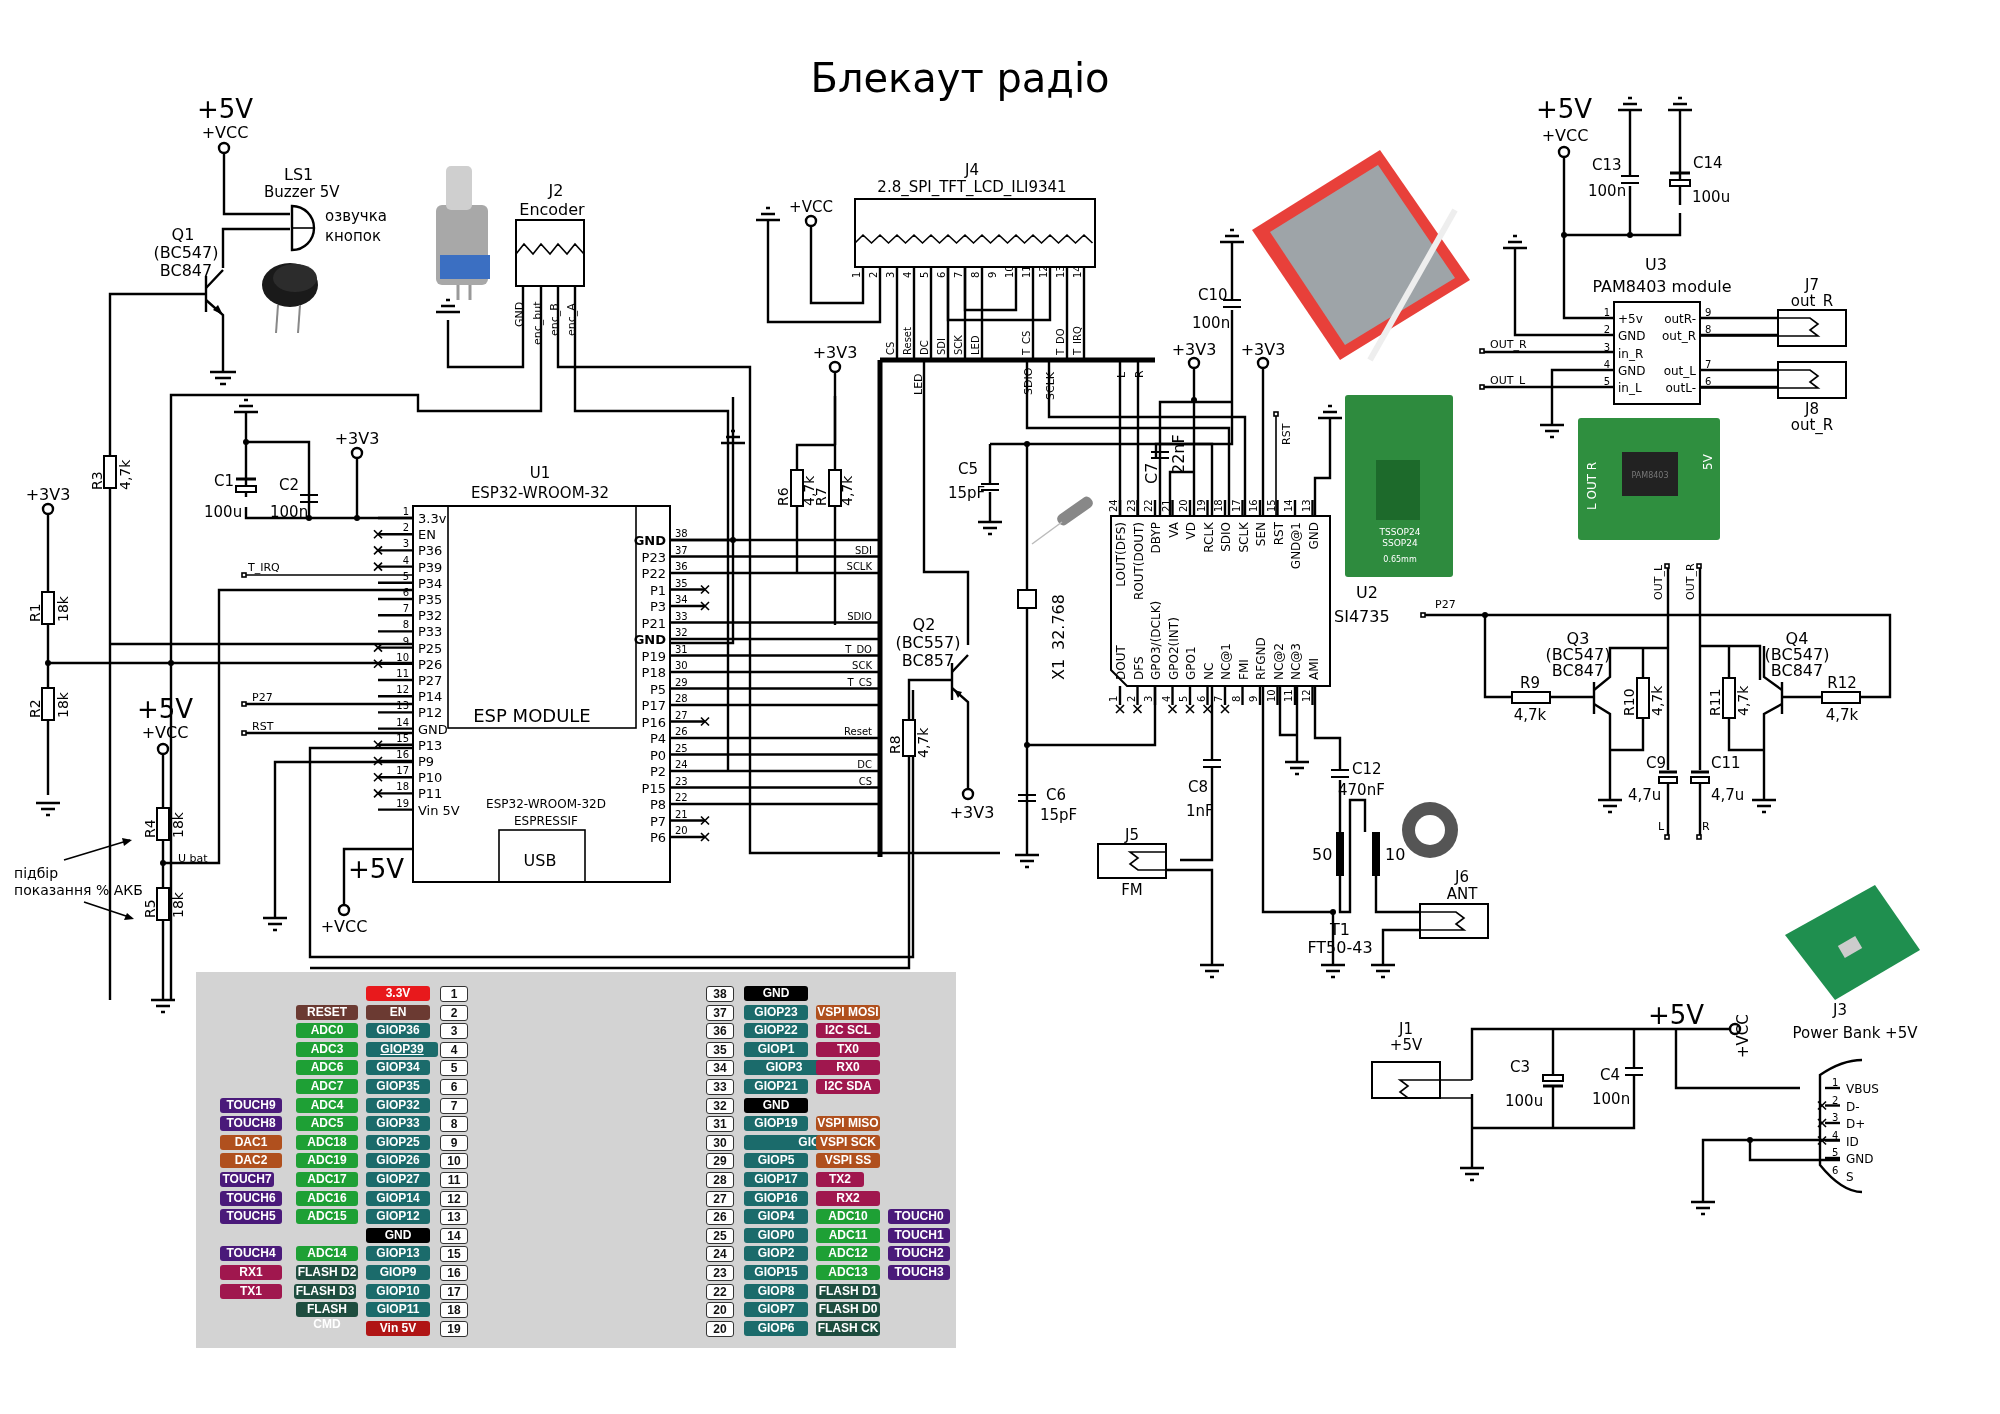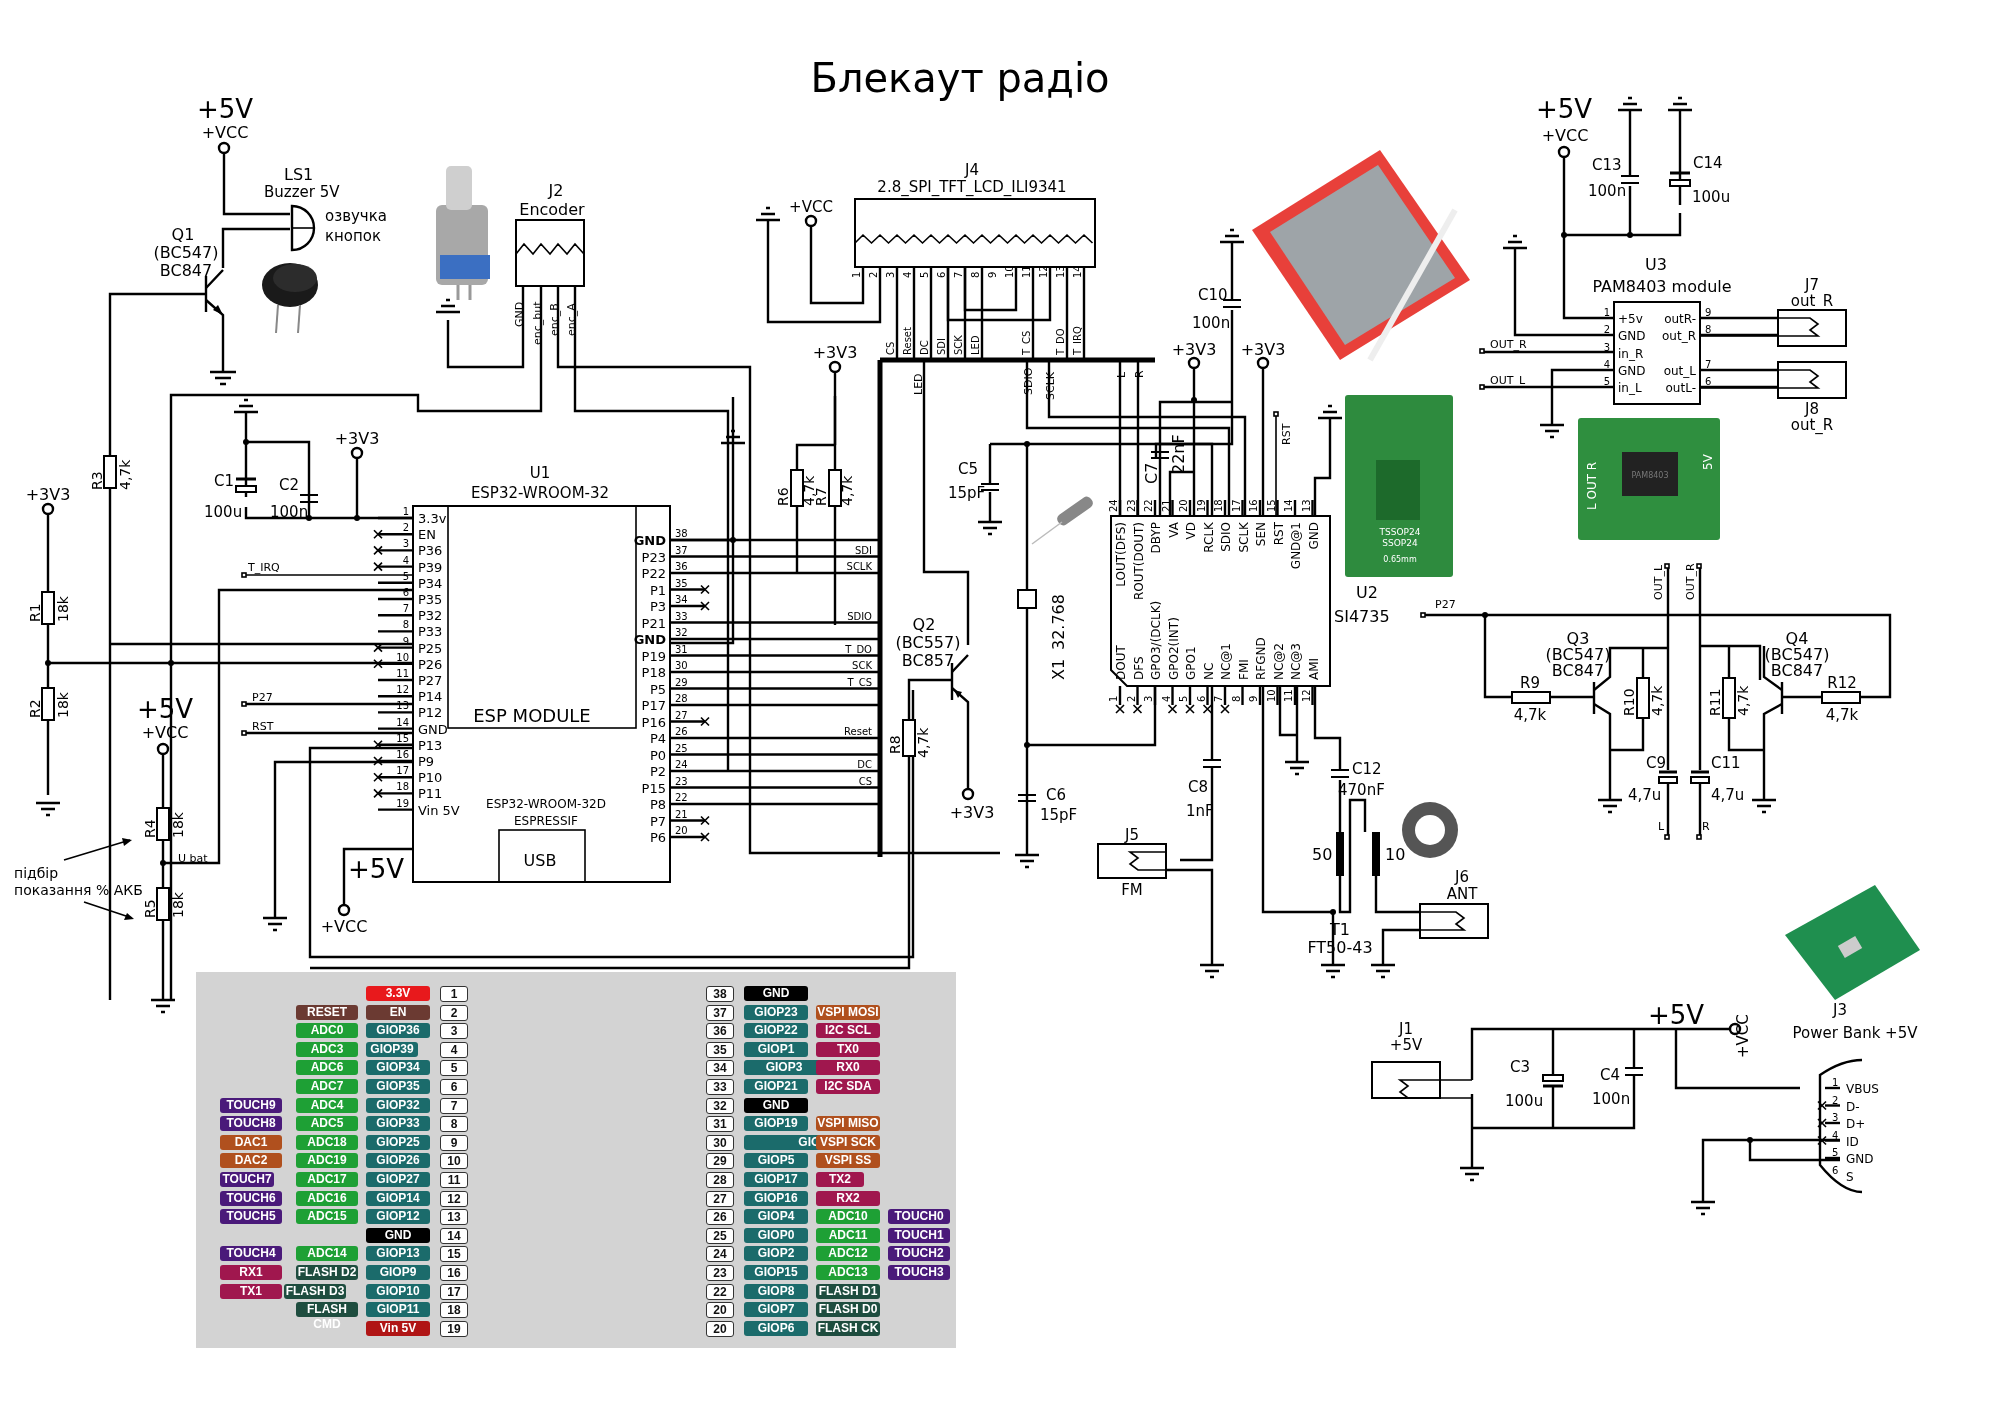--- a/index.html
+++ b/index.html
@@ -797,21 +797,21 @@
   <div id="pinout-left">
       <div class="pn" style="left: 244px; top: 14px;">1</div>
       <div class="pl" style="left: 170px; top: 14px; width: 64px; background: rgb(232, 25, 28);">3.3V</div>
       <div class="pn" style="left: 244px; top: 32.6px;">2</div>
       <div class="pl" style="left: 170px; top: 32.6px; width: 64px; background: rgb(107, 58, 50);">EN</div>
       <div class="pl" style="left: 100px; top: 32.6px; width: 62px; background: rgb(107, 58, 50);">RESET</div>
       <div class="pn" style="left: 244px; top: 51.2px;">3</div>
       <div class="pl" style="left: 170px; top: 51.2px; width: 64px; background: rgb(27, 107, 107);">GIOP36</div>
       <div class="pl" style="left: 100px; top: 51.2px; width: 62px; background: rgb(30, 160, 53);">ADC0</div>
       <div class="pn" style="left: 244px; top: 69.8px;">4</div>
-      <div class="pl" style="left: 170px; top: 69.8px; width: 52px; background: rgb(27, 107, 107);">GIOP39</div>
+      <div class="pl" style="left: 170px; top: 69.8px; width: 72px; background: rgb(27, 107, 107); text-decoration: underline;">GIOP39</div>
       <div class="pl" style="left: 100px; top: 69.8px; width: 62px; background: rgb(30, 160, 53);">ADC3</div>
       <div class="pn" style="left: 244px; top: 88.4px;">5</div>
       <div class="pl" style="left: 170px; top: 88.4px; width: 64px; background: rgb(27, 107, 107);">GIOP34</div>
       <div class="pl" style="left: 100px; top: 88.4px; width: 62px; background: rgb(30, 160, 53);">ADC6</div>
       <div class="pn" style="left: 244px; top: 107px;">6</div>
       <div class="pl" style="left: 170px; top: 107px; width: 64px; background: rgb(27, 107, 107);">GIOP35</div>
       <div class="pl" style="left: 100px; top: 107px; width: 62px; background: rgb(30, 160, 53);">ADC7</div>
       <div class="pn" style="left: 244px; top: 125.6px;">7</div>
       <div class="pl" style="left: 170px; top: 125.6px; width: 64px; background: rgb(27, 107, 107);">GIOP32</div>
       <div class="pl" style="left: 100px; top: 125.6px; width: 62px; background: rgb(30, 160, 53);">ADC4</div>
@@ -845,21 +845,21 @@
       <div class="pn" style="left: 244px; top: 274.4px;">15</div>
       <div class="pl" style="left: 170px; top: 274.4px; width: 64px; background: rgb(27, 107, 107);">GIOP13</div>
       <div class="pl" style="left: 100px; top: 274.4px; width: 62px; background: rgb(30, 160, 53);">ADC14</div>
       <div class="pl" style="left: 24px; top: 274.4px; width: 62px; background: rgb(74, 26, 122);">TOUCH4</div>
       <div class="pn" style="left: 244px; top: 293px;">16</div>
       <div class="pl" style="left: 170px; top: 293px; width: 64px; background: rgb(27, 107, 107);">GIOP9</div>
       <div class="pl" style="left: 100px; top: 293px; width: 62px; background: rgb(30, 77, 63);">FLASH D2</div>
       <div class="pl" style="left: 24px; top: 293px; width: 62px; background: rgb(160, 23, 78);">RX1</div>
       <div class="pn" style="left: 244px; top: 311.6px;">17</div>
       <div class="pl" style="left: 170px; top: 311.6px; width: 64px; background: rgb(27, 107, 107);">GIOP10</div>
-      <div class="pl" style="left: 88px; top: 311.6px; width: 62px; background: rgb(30, 77, 63);">FLASH D3</div>
+      <div class="pl" style="left: 98px; top: 311.6px; width: 62px; background: rgb(30, 77, 63);">FLASH D3</div>
       <div class="pl" style="left: 24px; top: 311.6px; width: 62px; background: rgb(160, 23, 78);">TX1</div>
       <div class="pn" style="left: 244px; top: 330.2px;">18</div>
       <div class="pl" style="left: 170px; top: 330.2px; width: 64px; background: rgb(27, 107, 107);">GIOP11</div>
       <div class="pl" style="left: 100px; top: 330.2px; width: 62px; background: rgb(30, 77, 63);">FLASH CMD</div>
       <div class="pn" style="left: 244px; top: 348.8px;">19</div>
       <div class="pl" style="left: 170px; top: 348.8px; width: 64px; background: rgb(176, 21, 21);">Vin 5V</div>
     </div>
   <div id="pinout-right">
       <div class="pn" style="left: 510px; top: 14px;">38</div>
       <div class="pl" style="left: 548px; top: 14px; width: 64px; background: rgb(0, 0, 0);">GND</div>

